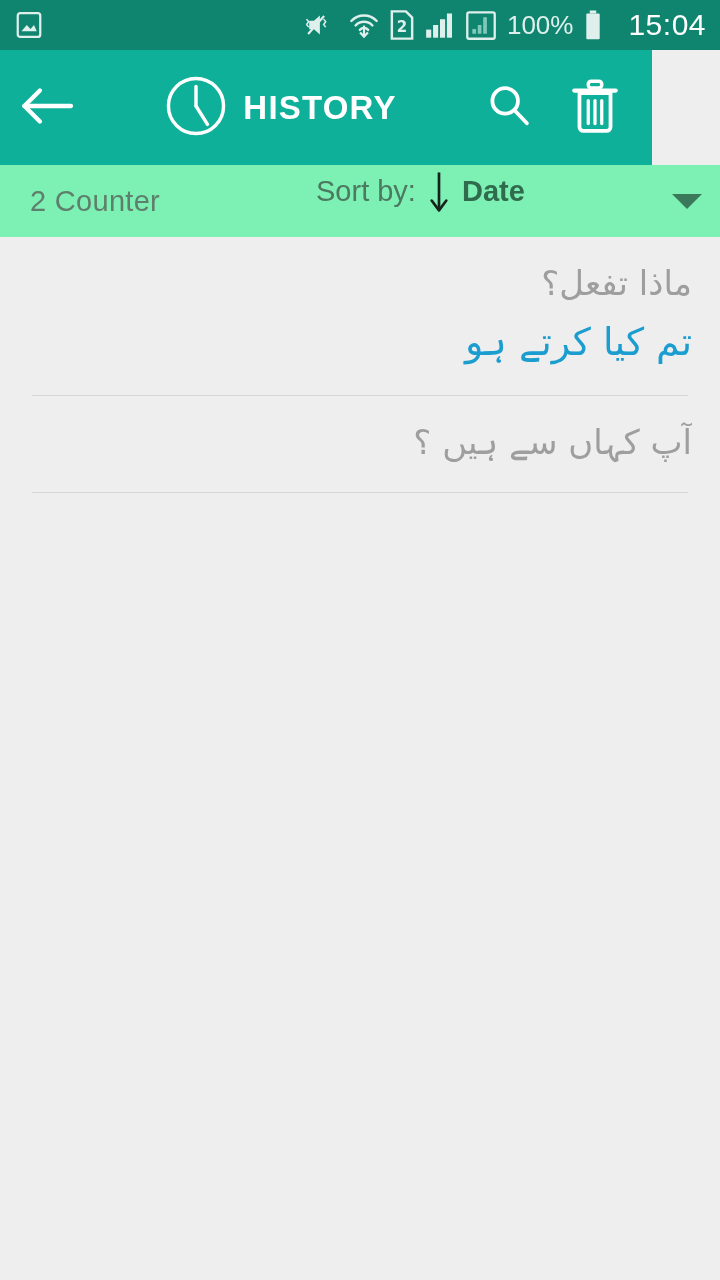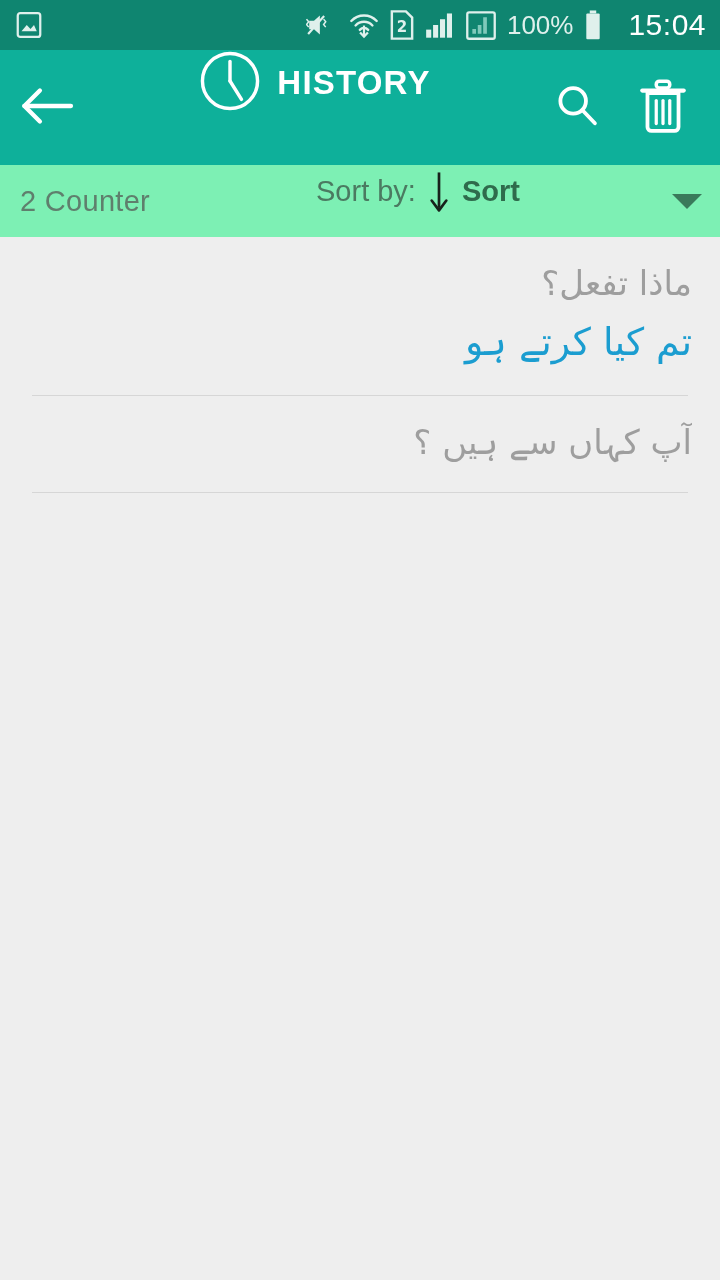--- a/index.html
+++ b/index.html
@@ -19,23 +19,23 @@
     padding:0 14px;
   }
   .sb-left { display:flex; align-items:center; }
   .sb-right { margin-left:auto; display:flex; align-items:center; gap:11px; }
   .sb-icon { display:flex; align-items:center; justify-content:center; }
   .sb-time { color:#ffffff; font-size:30px; margin-left:15px; letter-spacing:.5px; }
   .sb-pct { color:#dff0ec; font-size:26px; }
 
   
   .appbar {
-    position:absolute; top:50px; left:0; width:720px; height:115px;
+    position:absolute; top:50px; left:0; width:652px; height:115px;
     background:#0eb09a;
-    display:flex; align-items:flex-start;
+    display:flex; align-items:center;
   }
   .back-btn {
     width:96px; height:115px; display:flex;
     align-items:center; justify-content:center;
     cursor:pointer;
   }
   .title-group {
     flex:1; display:flex; align-items:center; justify-content:center; gap:16px;
   }
   .app-title {
@@ -47,21 +47,21 @@
   }
   .bar-action.last { margin-right:14px; }
 
   
   .sortbar {
     position:absolute; top:165px; left:0; width:720px; height:72px;
     background:#7df0b4;
     display:flex; align-items:center;
   }
   .counter {
-    color:#5f7f6d; font-size:29px; margin-left:20px; letter-spacing:.3px;
+    color:#5f7f6d; font-size:29px; margin-left:30px; letter-spacing:.3px;
   }
   .sort-group {
     position:absolute; left:316px; top:0; height:53px;
     display:flex; align-items:center; gap:12px;
   }
   .sort-label { color:#4b7a61; font-size:29px; }
   .sort-arrow { display:flex; align-items:center; }
   .sort-value { color:#2f6b4c; font-size:29px; font-weight:bold; }
   .sort-caret {
     position:absolute; right:18px; top:0; height:72px;
@@ -213,21 +213,21 @@
     <span class="counter">2 Counter</span>
 
     <div class="sort-group">
       <span class="sort-label">Sort by:</span>
       <span class="sort-arrow">
         <svg width="22" height="44" viewBox="0 0 18 36">
           <line x1="9" y1="2" x2="9" y2="31" stroke="#18221c" stroke-width="2.2"></line>
           <polyline points="3,25 9,33 15,25" fill="none" stroke="#18221c" stroke-width="2.2" stroke-linecap="round" stroke-linejoin="round"></polyline>
         </svg>
       </span>
-      <span class="sort-value">Sort</span>
+      <span class="sort-value">Date</span>
     </div>
 
     <div class="sort-caret">
       <span class="caret-tri"></span>
     </div>
   </div>
 
   <div class="list">
 
     <div class="list-item">

